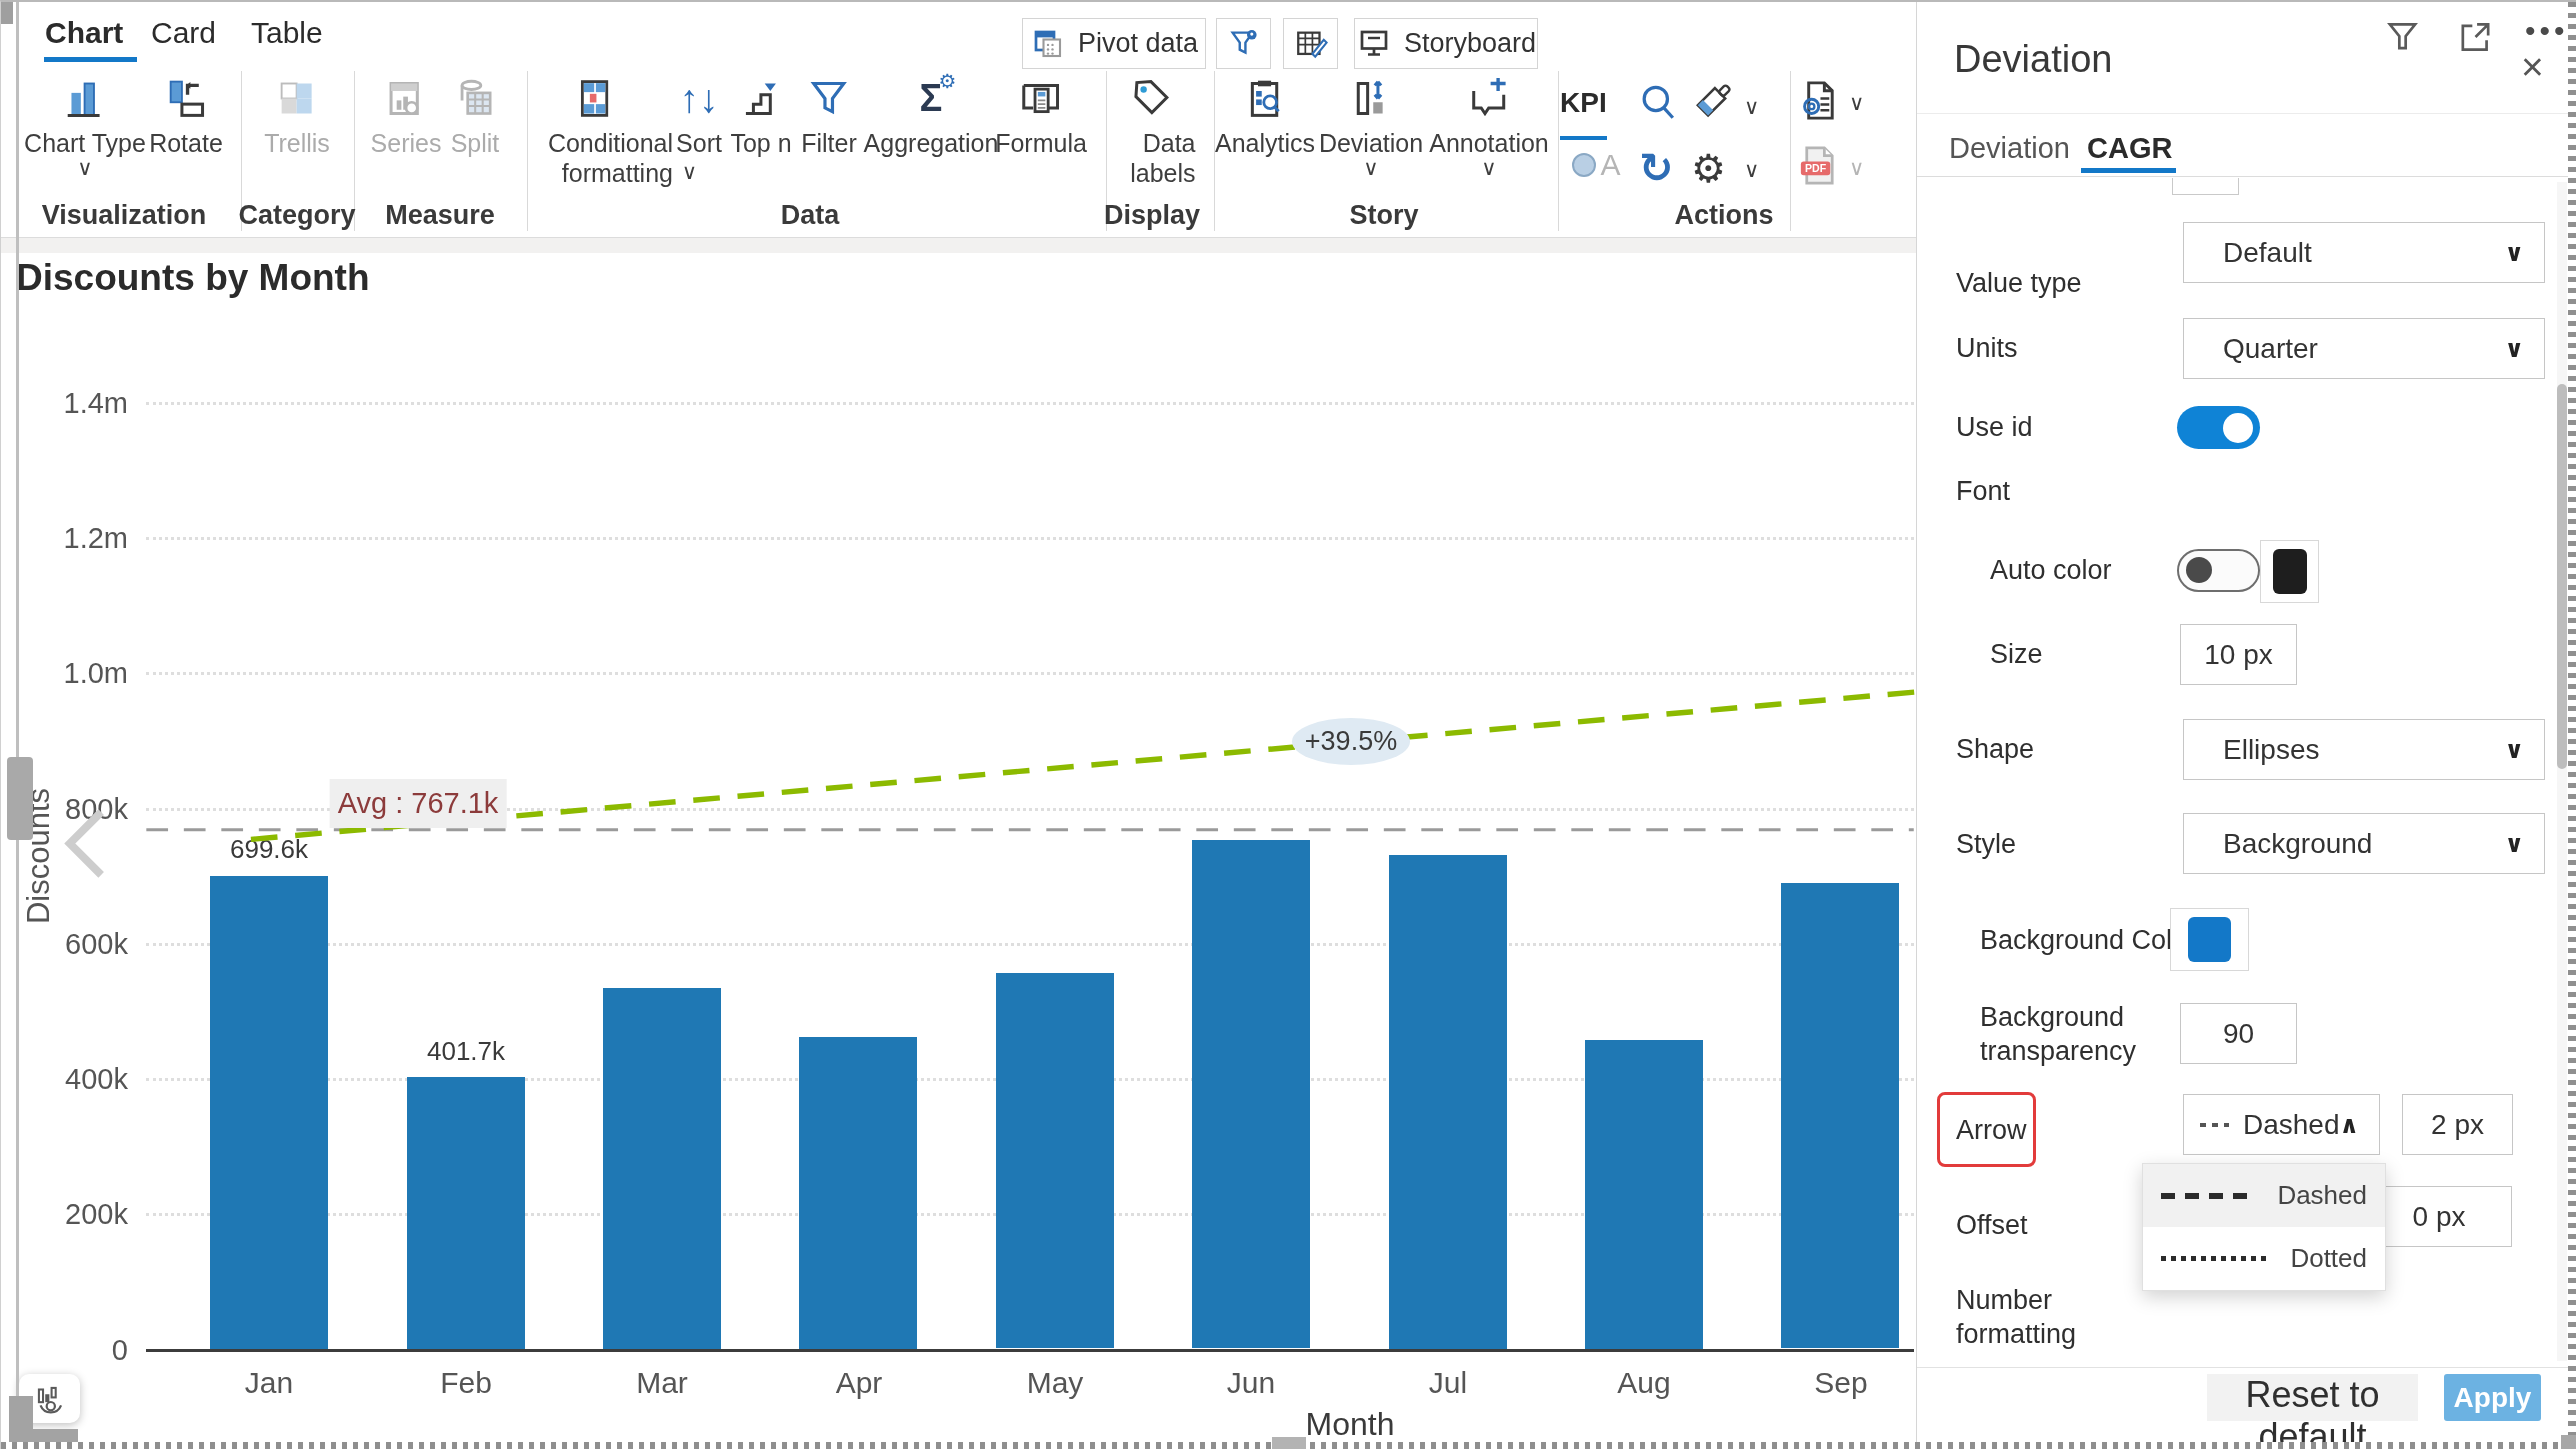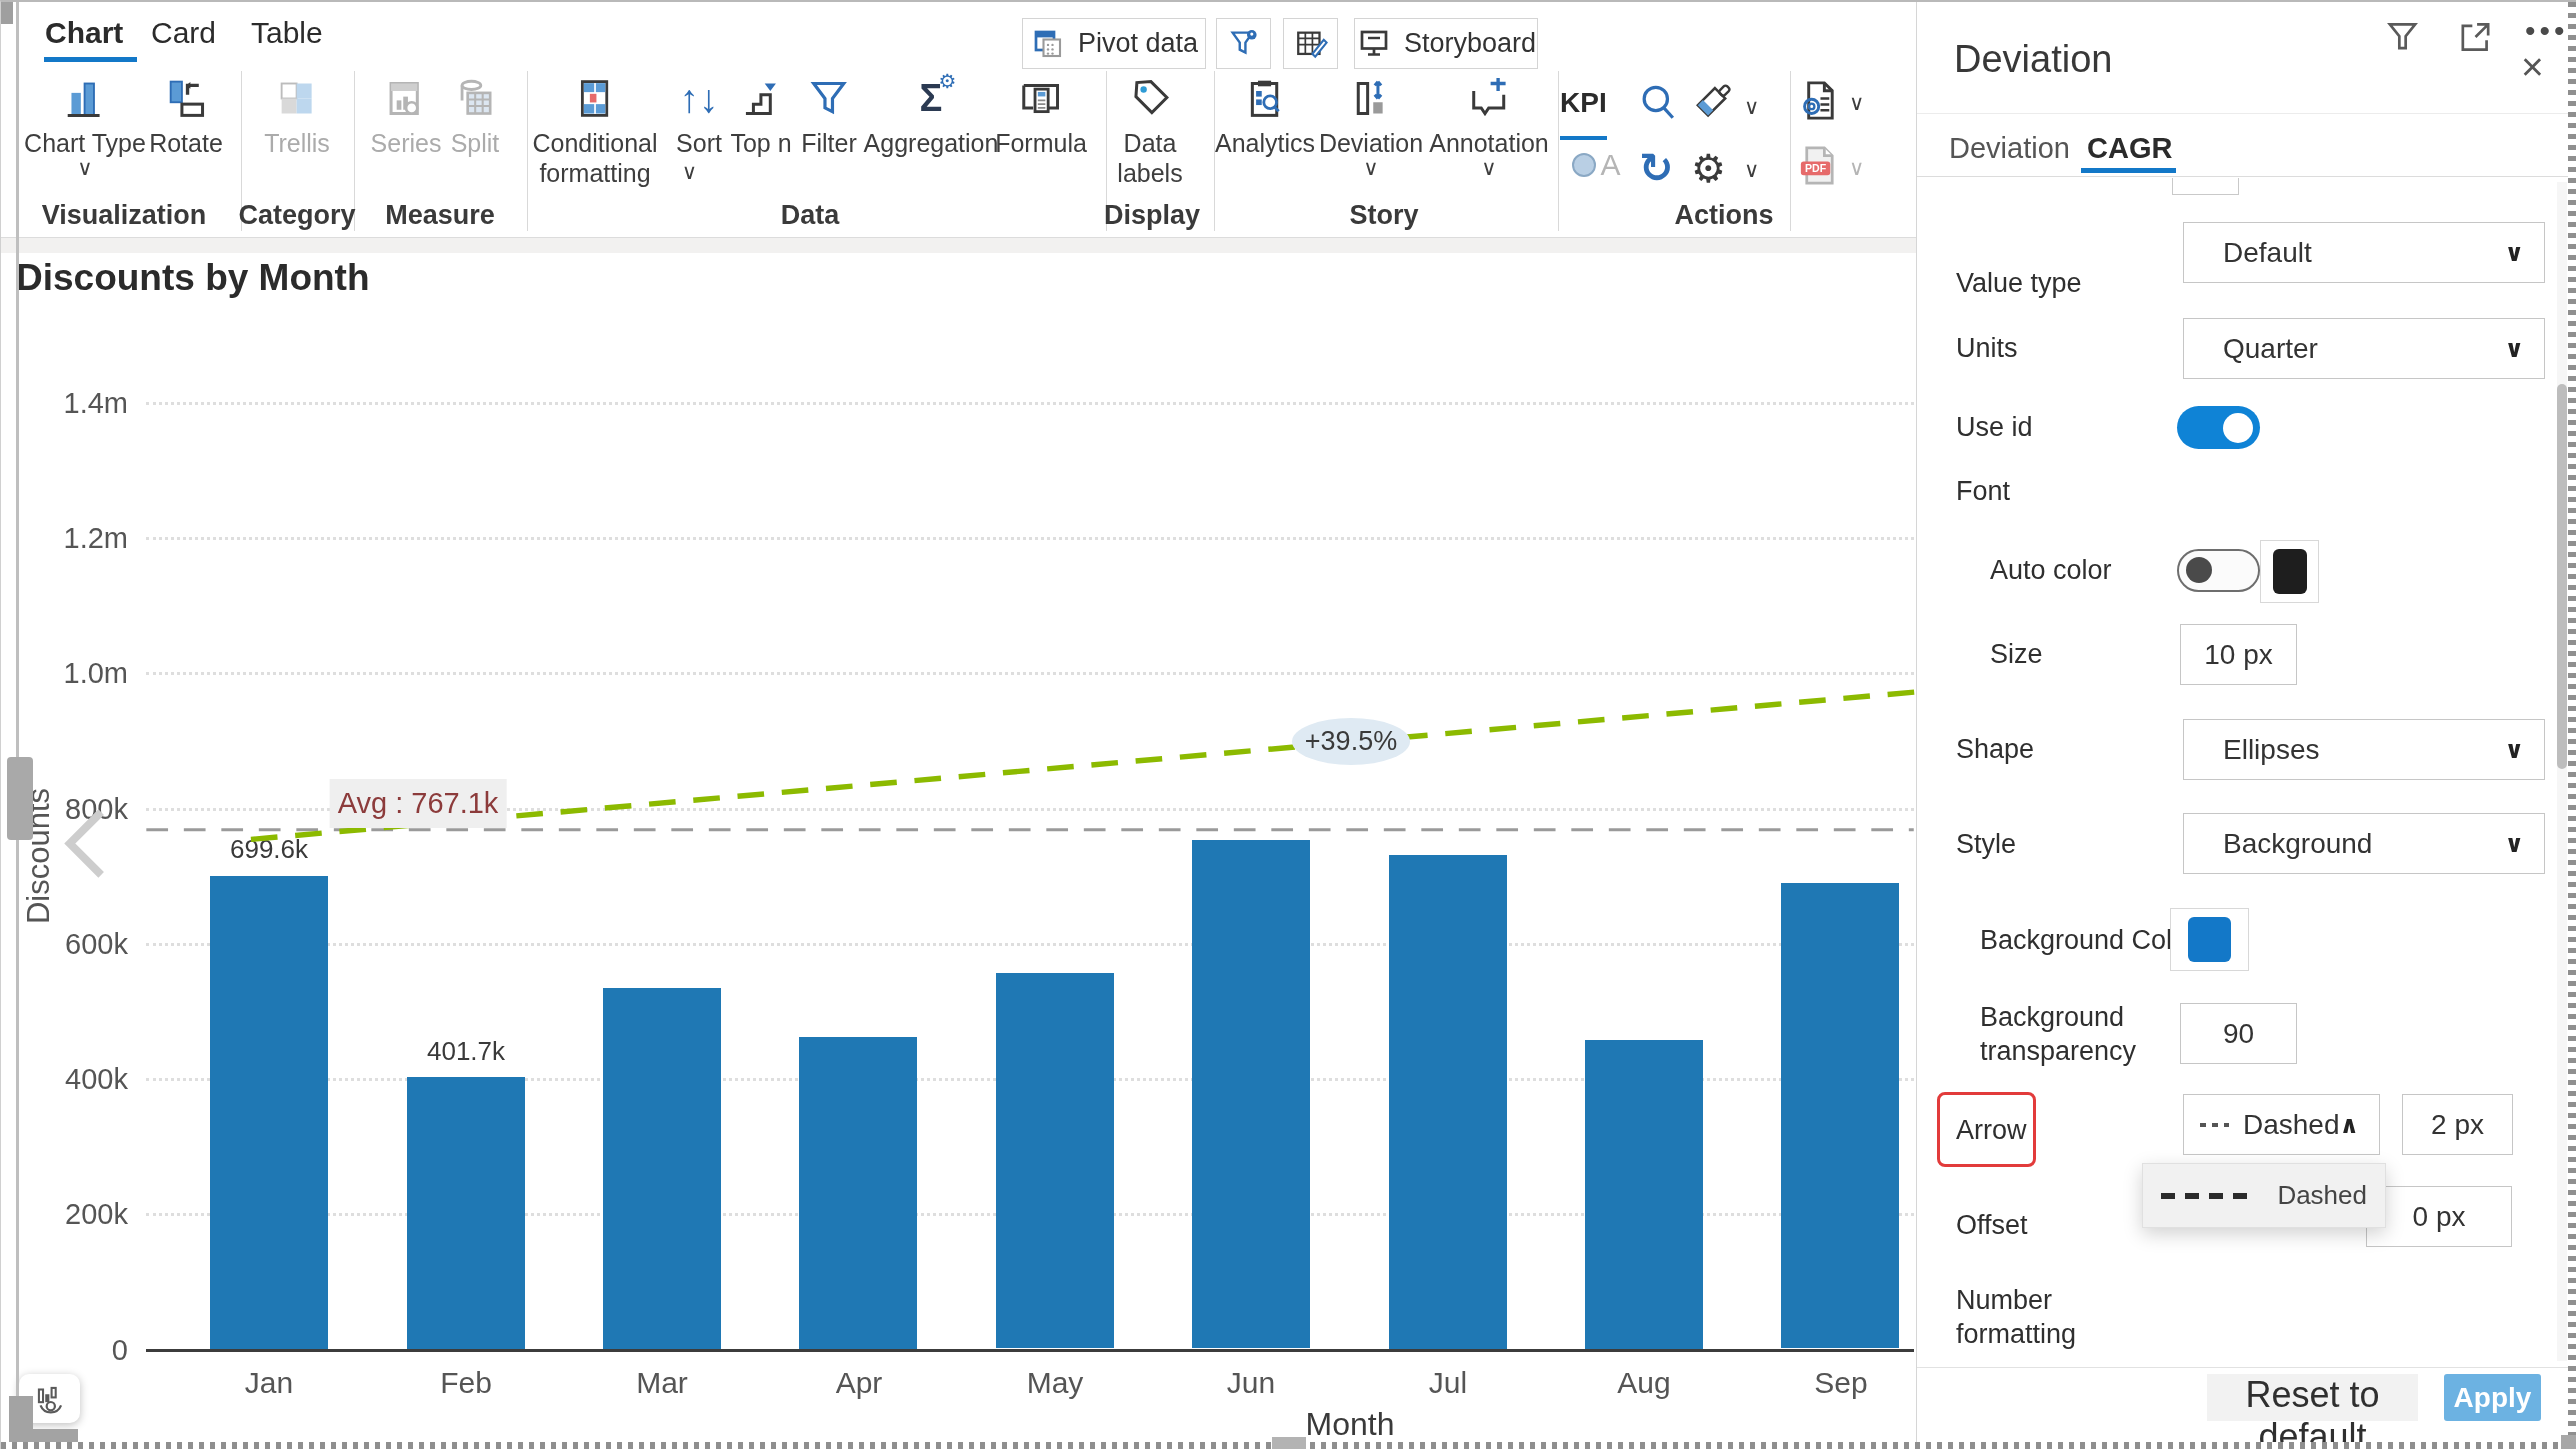--- a/index.html
+++ b/index.html
@@ -27,21 +27,21 @@
   #ribbon { position:absolute; left:0; top:0; width:1915px; height:251px; background:#fff; }
   #ribbon .band { position:absolute; left:0; top:235px; width:1915px; height:16px; background:#f2f1f0; border-top:1px solid #dcdcdc; }
   .tab { position:absolute; top:14px; font-size:30px; color:#2b2b2b; cursor:pointer; }
   .tab.active { font-weight:700; }
   .tab-underline { position:absolute; left:43px; top:55px; width:93px; height:5px; background:#1378c8; }
   .rsep { position:absolute; top:69px; width:1px; height:160px; background:#d9d9d9; }
   .rgroup-label { position:absolute; top:198px; transform:translateX(-50%); font-size:27px; font-weight:600; color:#3a3a3a; white-space:nowrap; }
   .rbtn { position:absolute; top:71px; transform:translateX(-50%); display:flex; flex-direction:column; align-items:center; cursor:pointer; }
   .rbtn .ric { height:51px; display:flex; align-items:center; justify-content:center; }
   .rbtn .rlbl { font-size:25px; line-height:30px; color:#3e3e3e; text-align:center; margin-top:4px; white-space:nowrap; }
-  .rbtn .rlbl.wrap { white-space:normal; }
+  .rbtn .rlbl.wrap { white-space:normal;text-align:right; }
   .rbtn.disabled .rlbl { color:#ababab; }
   .chev { font-size:21px; color:#3e3e3e; line-height:20px; }
   .qbtn { position:absolute; top:16px; height:51px; background:#fff; border:1px solid #d4d4d4;
           display:flex; align-items:center; justify-content:center; gap:12px; font-size:27px; color:#333; cursor:pointer; }
   .actions-item { position:absolute; cursor:pointer; }
   .kpi-text { font-size:28px; font-weight:600; color:#2b2b2b; border-bottom:4px solid #1378c8; padding-bottom:18px; }
   .glyph-blue { color:#2e6db5; }
 
   
   #chart { position:absolute; left:0; top:251px; width:1915px; height:1199px; background:#fff; }
@@ -523,20 +523,24 @@
     <div class="plabel" style="left:39px; top:1223px">Offset</div>
     <div class="pinput" style="left:449px; top:1184px; width:146px">0 px</div>
 
     <div class="plabel" style="left:39px; top:1315px; width:168px">Number formatting</div>
 
     <div id="line-style-menu">
         <div class="ls-item selected">
           <div class="ls-sample ls-dashed"></div>
           <span>Dashed</span>
         </div>
+        <div class="ls-item">
+          <div class="ls-sample ls-dotted"></div>
+          <span>Dotted</span>
+        </div>
       </div>
 
     <div id="panel-footer">
       <button id="reset-btn">Reset to default</button>
       <button id="apply-btn">Apply</button>
     </div>
 
     <div class="pscrollbar">
         <div class="pscroll-thumb"></div>
       </div>

